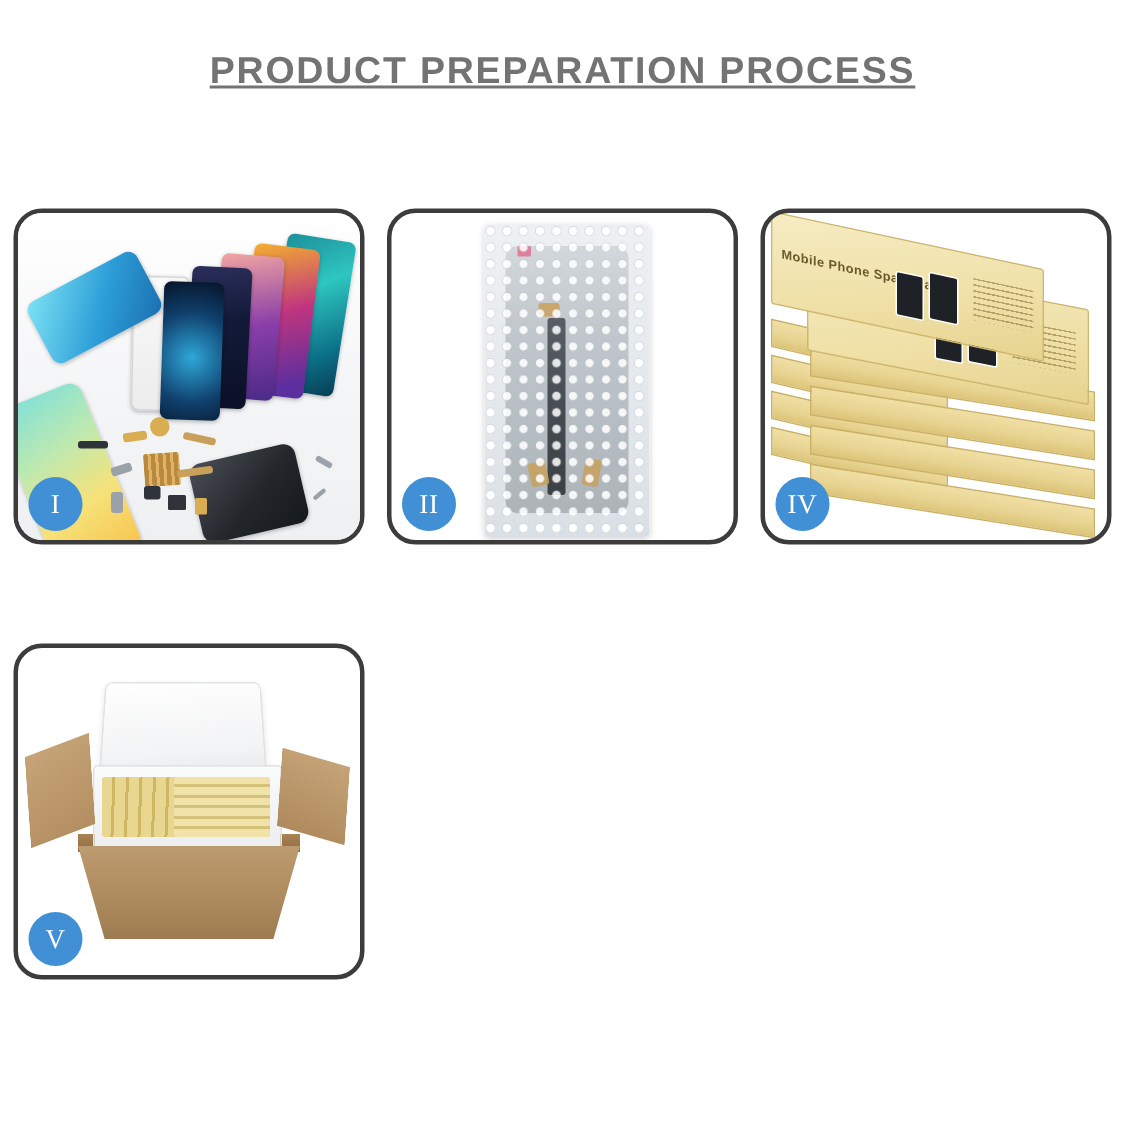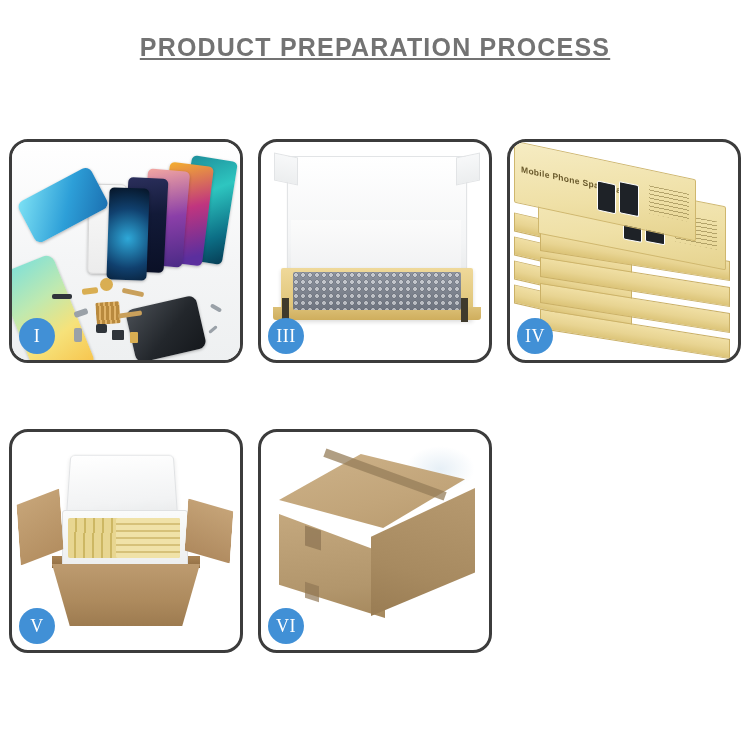--- a/index.html
+++ b/index.html
@@ -396,35 +396,35 @@
       <div class="prt lite" style="top:186px;left:62px;width:8px;height:14px;border-radius:2px;"></div>
       <div class="prt dark" style="top:188px;left:100px;width:12px;height:10px;border-radius:1px;"></div>
       <div class="prt gold" style="top:190px;left:118px;width:8px;height:11px;border-radius:1px;"></div>
       <div class="prt lite" style="top:164px;left:198px;width:12px;height:4px;transform:rotate(30deg);"></div>
       <div class="prt lite" style="top:186px;left:196px;width:10px;height:3px;transform:rotate(-40deg);"></div>
       <div class="prt gold" style="top:136px;left:88px;width:13px;height:13px;border-radius:50%;"></div>
     </div>
     <div class="badge">I</div>
   </div>
 
-
-  <div class="panel p3">
+  <div class="panel p2">
     <div class="photo">
-      <div class="lid3">
-        <div class="flapL"></div>
-        <div class="flapR"></div>
+      <div class="bubblepack">
+        <div class="lcdinner"></div>
+        <div class="flexcable"></div>
+        <div class="conn" style="top:52px;left:36px;width:14px;height:9px;"></div>
+        <div class="conn" style="top:158px;left:30px;width:12px;height:16px;transform:rotate(-12deg);"></div>
+        <div class="conn" style="top:156px;left:66px;width:11px;height:18px;transform:rotate(10deg);"></div>
+        <div class="pinktab"></div>
+        <div class="bubbleoverlay"></div>
       </div>
-      <div class="foam3"></div>
-      <div class="tray3"></div>
-      <div class="grey3"></div>
-      <div class="corner3L"></div>
-      <div class="corner3R"></div>
     </div>
-    <div class="badge">III</div>
+    <div class="badge">II</div>
   </div>
+
 
   <div class="panel p4">
     <div class="photo">
       <div class="stack">
 
         <div class="boxlayer" style="top:84px;left:4px;width:116px;height:17px;transform:skewY(13deg);"></div>
         <div class="boxlayer" style="top:108px;left:4px;width:116px;height:17px;transform:skewY(13deg);"></div>
         <div class="boxlayer" style="top:132px;left:4px;width:116px;height:17px;transform:skewY(13deg);"></div>
         <div class="boxlayer" style="top:156px;left:4px;width:116px;height:17px;transform:skewY(13deg);"></div>
 
@@ -459,26 +459,14 @@
       <div class="foam-box"></div>
       <div class="yellow-rows"></div>
       <div class="yellow-rows2"></div>
       <div class="carton-flapL"></div>
       <div class="carton-flapR"></div>
       <div class="carton-body"></div>
     </div>
     <div class="badge">V</div>
   </div>
 
-  <div class="panel p6">
-    <div class="photo">
-      <div class="c6-shadow"></div>
-      <div class="c6-top"></div>
-      <div class="c6-left"></div>
-      <div class="c6-right"></div>
-      <div class="c6-seam"></div>
-      <div class="c6-tab1"></div>
-      <div class="c6-tab2"></div>
-    </div>
-    <div class="badge">VI</div>
-  </div>
 
 </div>
 
 </body></html>

